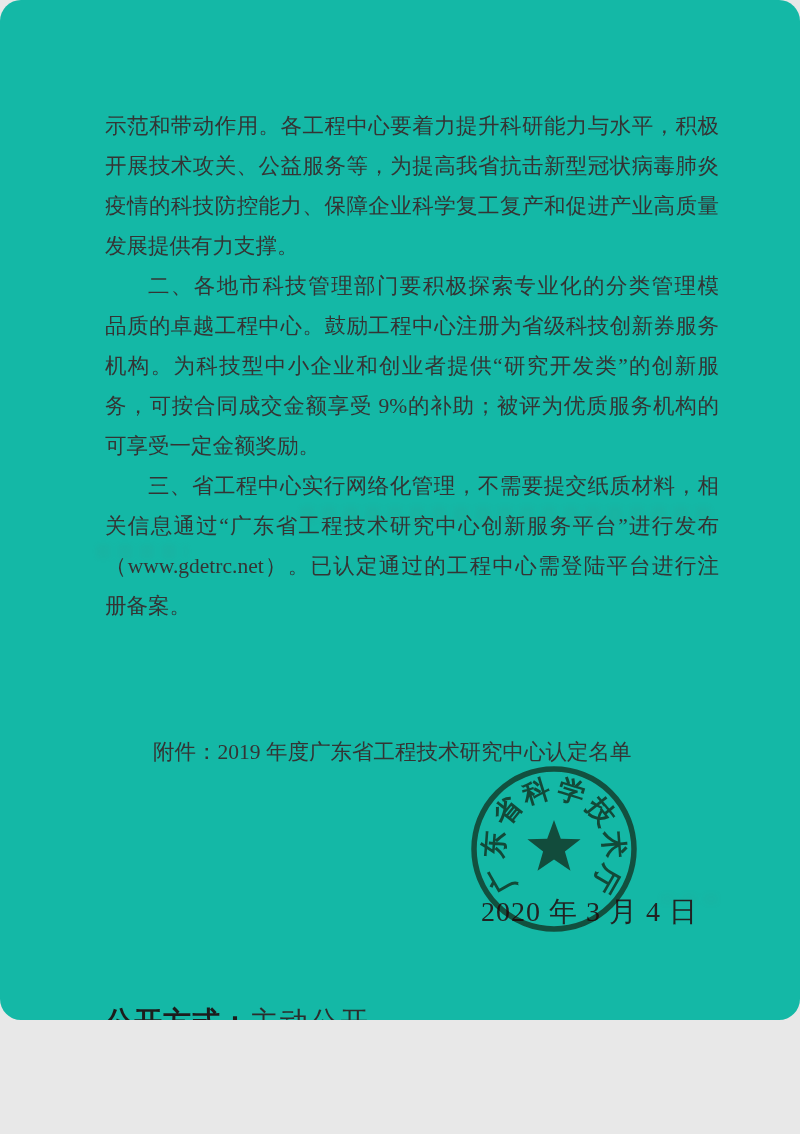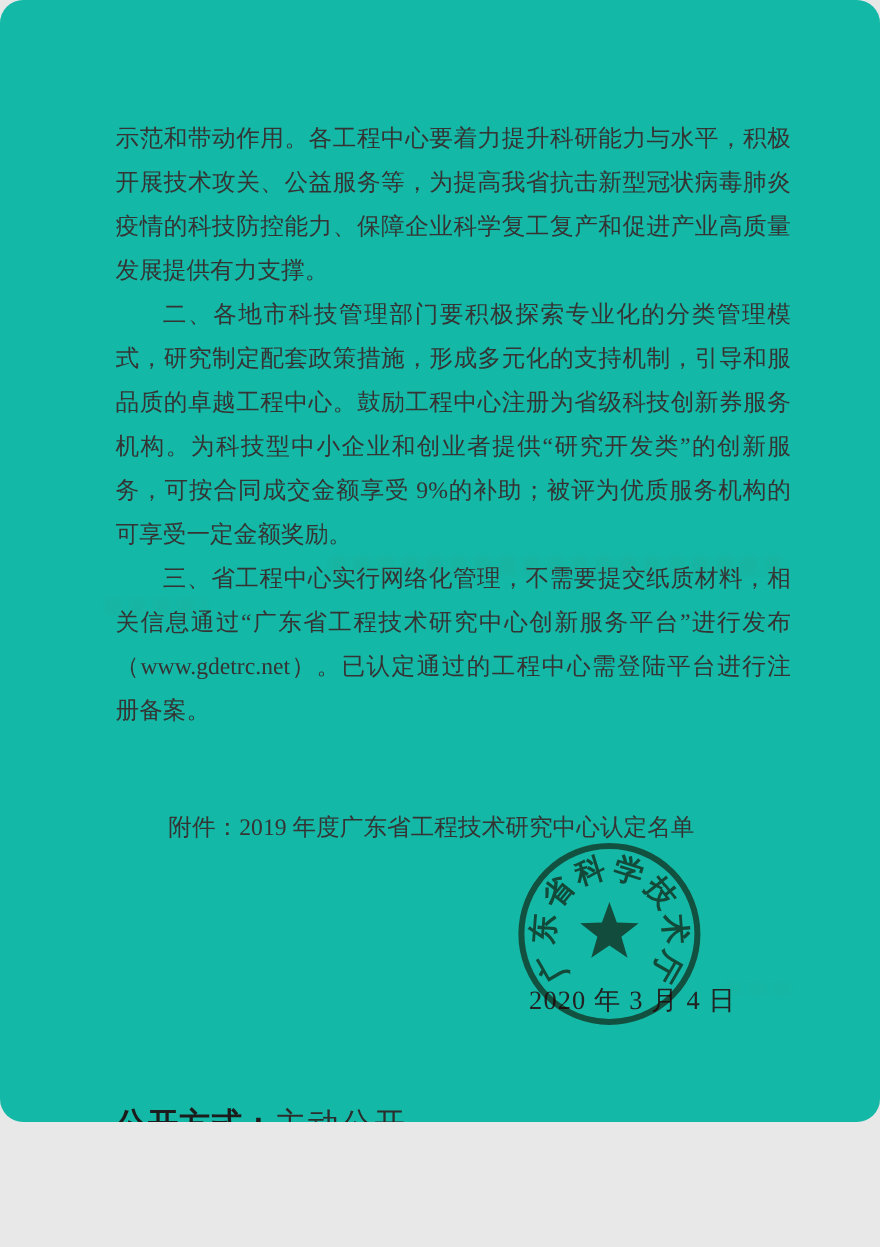--- a/index.html
+++ b/index.html
@@ -70,21 +70,21 @@
     top: 854px;
     font-size: 25px;
     letter-spacing: 4px;
     color: #1e1e1e;
     white-space: nowrap;
   }
   .doc-date {
     position: absolute;
     left: 481px;
     top: 893px;
-    font-size: 24px;
+    font-size: 28px;
     letter-spacing: 1px;
     color: #222;
     white-space: nowrap;
   }
 
   .disclosure {
     position: absolute;
     left: 105px;
     top: 1003px;
     font-size: 28px;
@@ -125,21 +125,20 @@
 <body>
 
 <div class="page">
 
   <div class="body-text">
     <div class="line">示范和带动作用。各工程中心要着力提升科研能力与水平，积极</div>
     <div class="line">开展技术攻关、公益服务等，为提高我省抗击新型冠状病毒肺炎</div>
     <div class="line">疫情的科技防控能力、保障企业科学复工复产和促进产业高质量</div>
     <div class="line end">发展提供有力支撑。</div>
     <div class="line indent">二、各地市科技管理部门要积极探索专业化的分类管理模</div>
-    <div class="line">式，研究制定配套政策措施，形成多元化的支持机制，引导和服</div>
     <div class="line">品质的卓越工程中心。鼓励工程中心注册为省级科技创新券服务</div>
     <div class="line">机构。为科技型中小企业和创业者提供“研究开发类”的创新服</div>
     <div class="line">务，可按合同成交金额享受 9%的补助；被评为优质服务机构的</div>
     <div class="line end">可享受一定金额奖励。</div>
     <div class="line indent">三、省工程中心实行网络化管理，不需要提交纸质材料，相</div>
     <div class="line">关信息通过“广东省工程技术研究中心创新服务平台”进行发布</div>
     <div class="line">（www.gdetrc.net）。已认定通过的工程中心需登陆平台进行注</div>
     <div class="line end">册备案。</div>
   </div>
 

